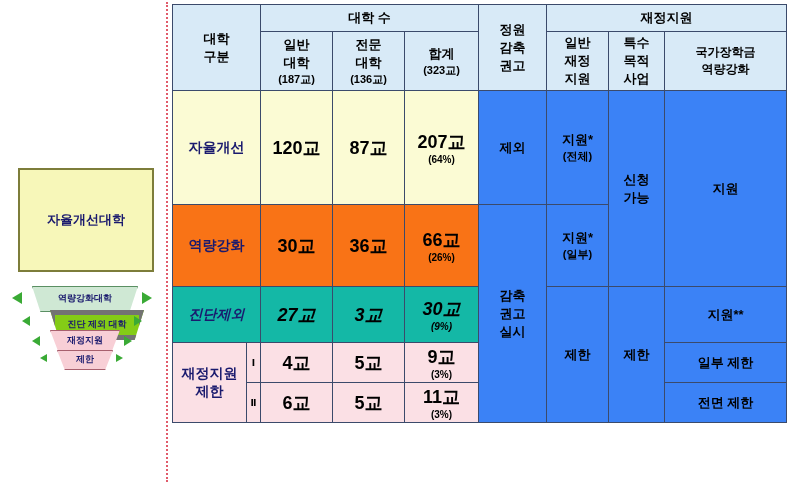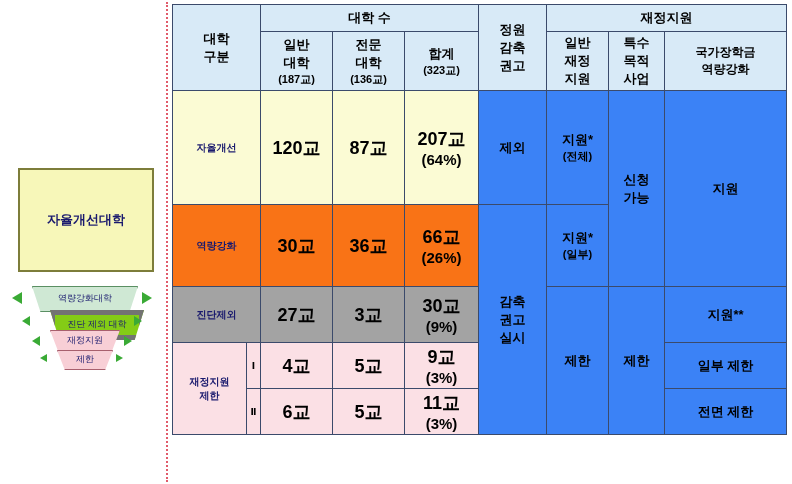--- a/index.html
+++ b/index.html
@@ -17,21 +17,21 @@
   .funnel-top{
     position:absolute;left:18px;top:168px;width:132px;height:100px;
     background:#f7f7b9;border:2px solid #7d7d3a;
     display:flex;align-items:center;justify-content:center;
   }
   .funnel-top span{font-size:13px;color:#1a1a6e;font-weight:bold;}
   .trap{position:absolute;}
   .trap-label{
     position:absolute;left:0;top:0;width:100%;height:100%;
     display:flex;align-items:center;justify-content:center;
-    font-size:9px;font-weight:normal;color:#1a1a6e;line-height:1.05;text-align:left;
+    font-size:9px;font-weight:bold;color:#1a1a6e;line-height:1.05;text-align:left;
   }
   .t1{left:32px;top:286px;width:104px;height:24px;
       background:#cfe8d4;border:1px solid #5a8f63;
       clip-path:polygon(0 0,100% 0,92% 100%,8% 100%);}
   .t2{left:50px;top:310px;width:84px;height:20px;
       background:#84cc16;border:5px solid #737373;
       clip-path:polygon(0 0,100% 0,90% 100%,10% 100%);}
   .t3{left:50px;top:330px;width:68px;height:20px;
       background:#f8cfd6;border:1px solid #a8606e;
       clip-path:polygon(0 0,100% 0,88% 100%,12% 100%);}
@@ -66,25 +66,25 @@
     vertical-align:middle;
     font-size:13px;
     font-weight:bold;
     padding:2px 1px;
   }
   .hdr{background:#d8eaf7;height:22px;}
   .hdr-sm{font-size:12px;margin-left:12px;}
   .sub{font-size:11px;font-weight:bold;}
   .cell-yellow{background:#fbfbd4;}
   .cell-green{background:#f97316;}
-  .cell-purple{background:#a3a3a3;}
+  .cell-purple{background:#14b8a6;font-style:italic;}
   .cell-pink{background:#fbe0e5;}
-  .cat{font-size:10px;color:#1a1a6e;}
+  .cat{font-size:14px;color:#1a1a6e;}
   .num{font-size:18px;}
-  .pct{font-size:15px;font-weight:bold;}
+  .pct{font-size:10px;font-weight:bold;}
   .romanw{width:14px;font-size:9px;padding:0;}
   .plain{background:#3b82f6;}
 </style>
 </head>
 <body>
 
 <div class="page">
 
   <div class="diagram">
     <div class="funnel-top">

